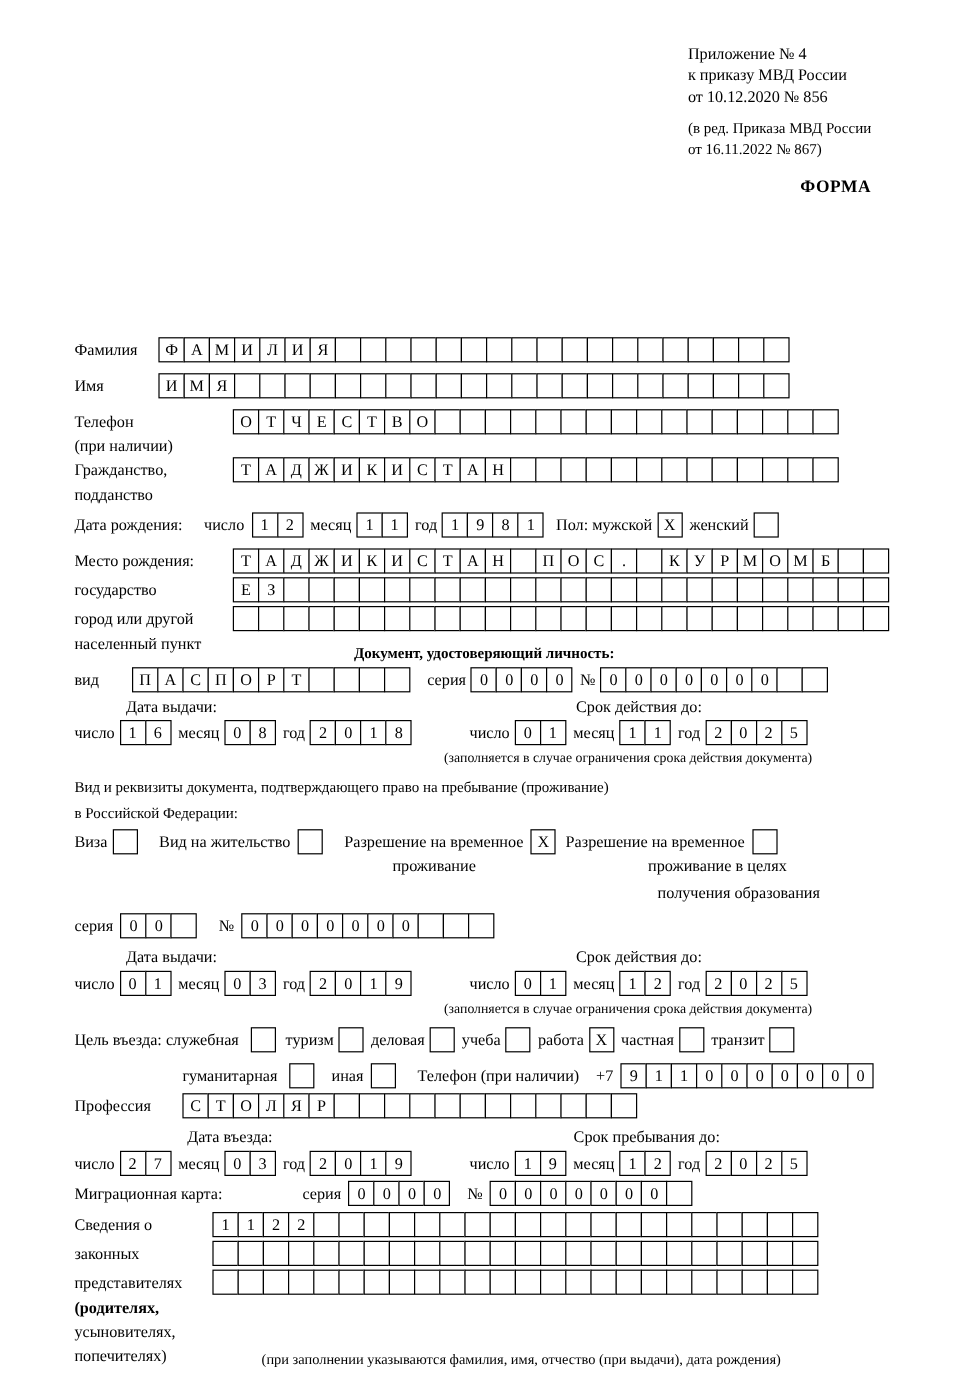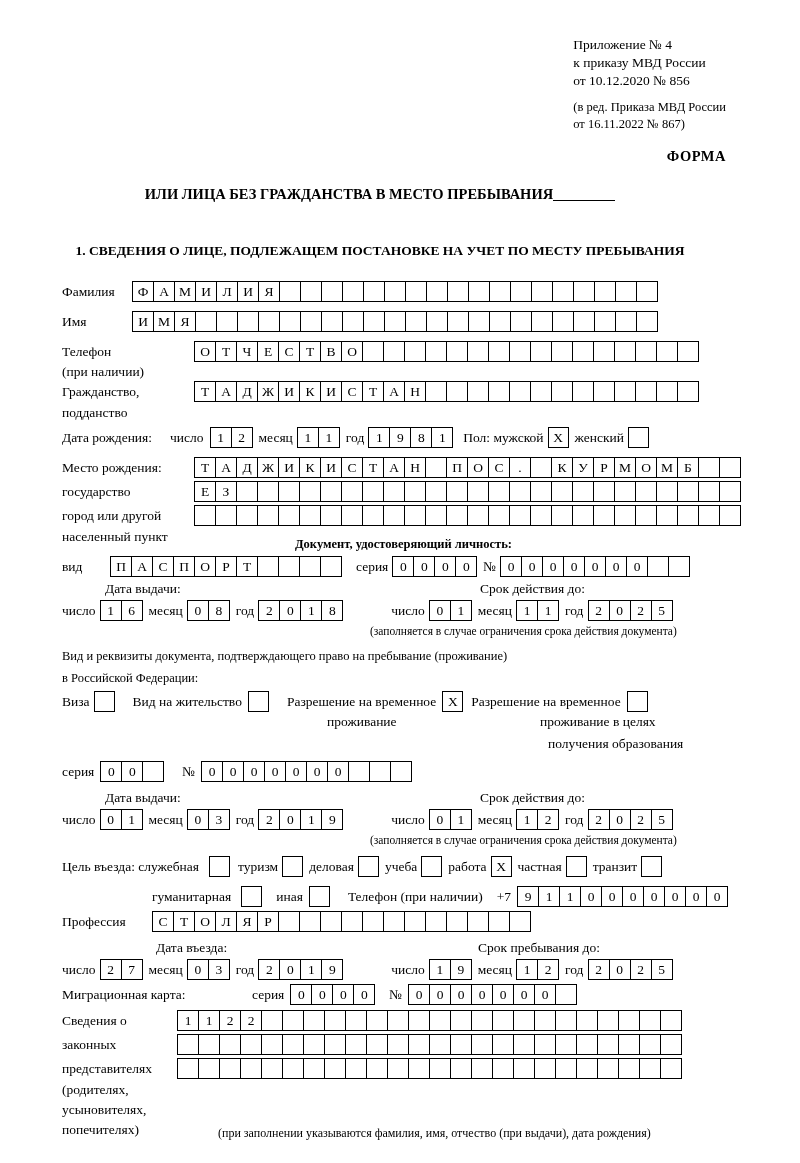--- a/index.html
+++ b/index.html
@@ -68,24 +68,22 @@
     <div>к приказу МВД России</div>
     <div>от 10.12.2020 № 856</div>
     <div class="gap"></div>
     <div class="small">(в ред. Приказа МВД России</div>
     <div class="small">от 16.11.2022 № 867)</div>
   </div>
 
   <div class="forma">ФОРМА</div>
 
   <div class="title">
-    <div class="l2"><span>ИЛИ ЛИЦА БЕЗ ГРАЖДАНСТВА В МЕСТО ПРЕБЫВАНИЯ</span><span class="ul"></span></div>
-  </div>
-
-  <div class="sect1">1. СВЕДЕНИЯ О ЛИЦЕ, ПОДЛЕЖАЩЕМ ПОСТАНОВКЕ НА УЧЕТ ПО МЕСТУ ПРЕБЫВАНИЯ</div>
+  </div>
+
 
   <div class="row" style="left:62px;top:281px;">
     <div class="inline">
       <div class="lbl" style="width:70px">Фамилия</div>
       <div class="cells" id="g-surname">
           <div class="cell">Ф</div>
           <div class="cell">А</div>
           <div class="cell">М</div>
           <div class="cell">И</div>
           <div class="cell">Л</div>
@@ -845,21 +843,21 @@
           <div class="cell"></div>
           <div class="cell"></div>
           <div class="cell"></div>
           <div class="cell"></div>
           <div class="cell"></div>
           <div class="cell"></div>
           <div class="cell"></div>
         </div>
     </div>
   </div>
-  <div class="row" style="left:62px;top:1082px;">
+  <div class="row" style="left:62px;top:1082px;font-weight:bold;">
     <span class="lbl">(родителях,</span>
   </div>
   <div class="row" style="left:62px;top:1102px;">
     <span class="lbl">усыновителях,</span>
   </div>
   <div class="row" style="left:62px;top:1122px;">
     <span class="lbl">попечителях)</span>
   </div>
   <div class="row" style="left:218px;top:1125px;">
     <span class="cap">(при заполнении указываются фамилия, имя, отчество (при выдачи), дата рождения)</span>

